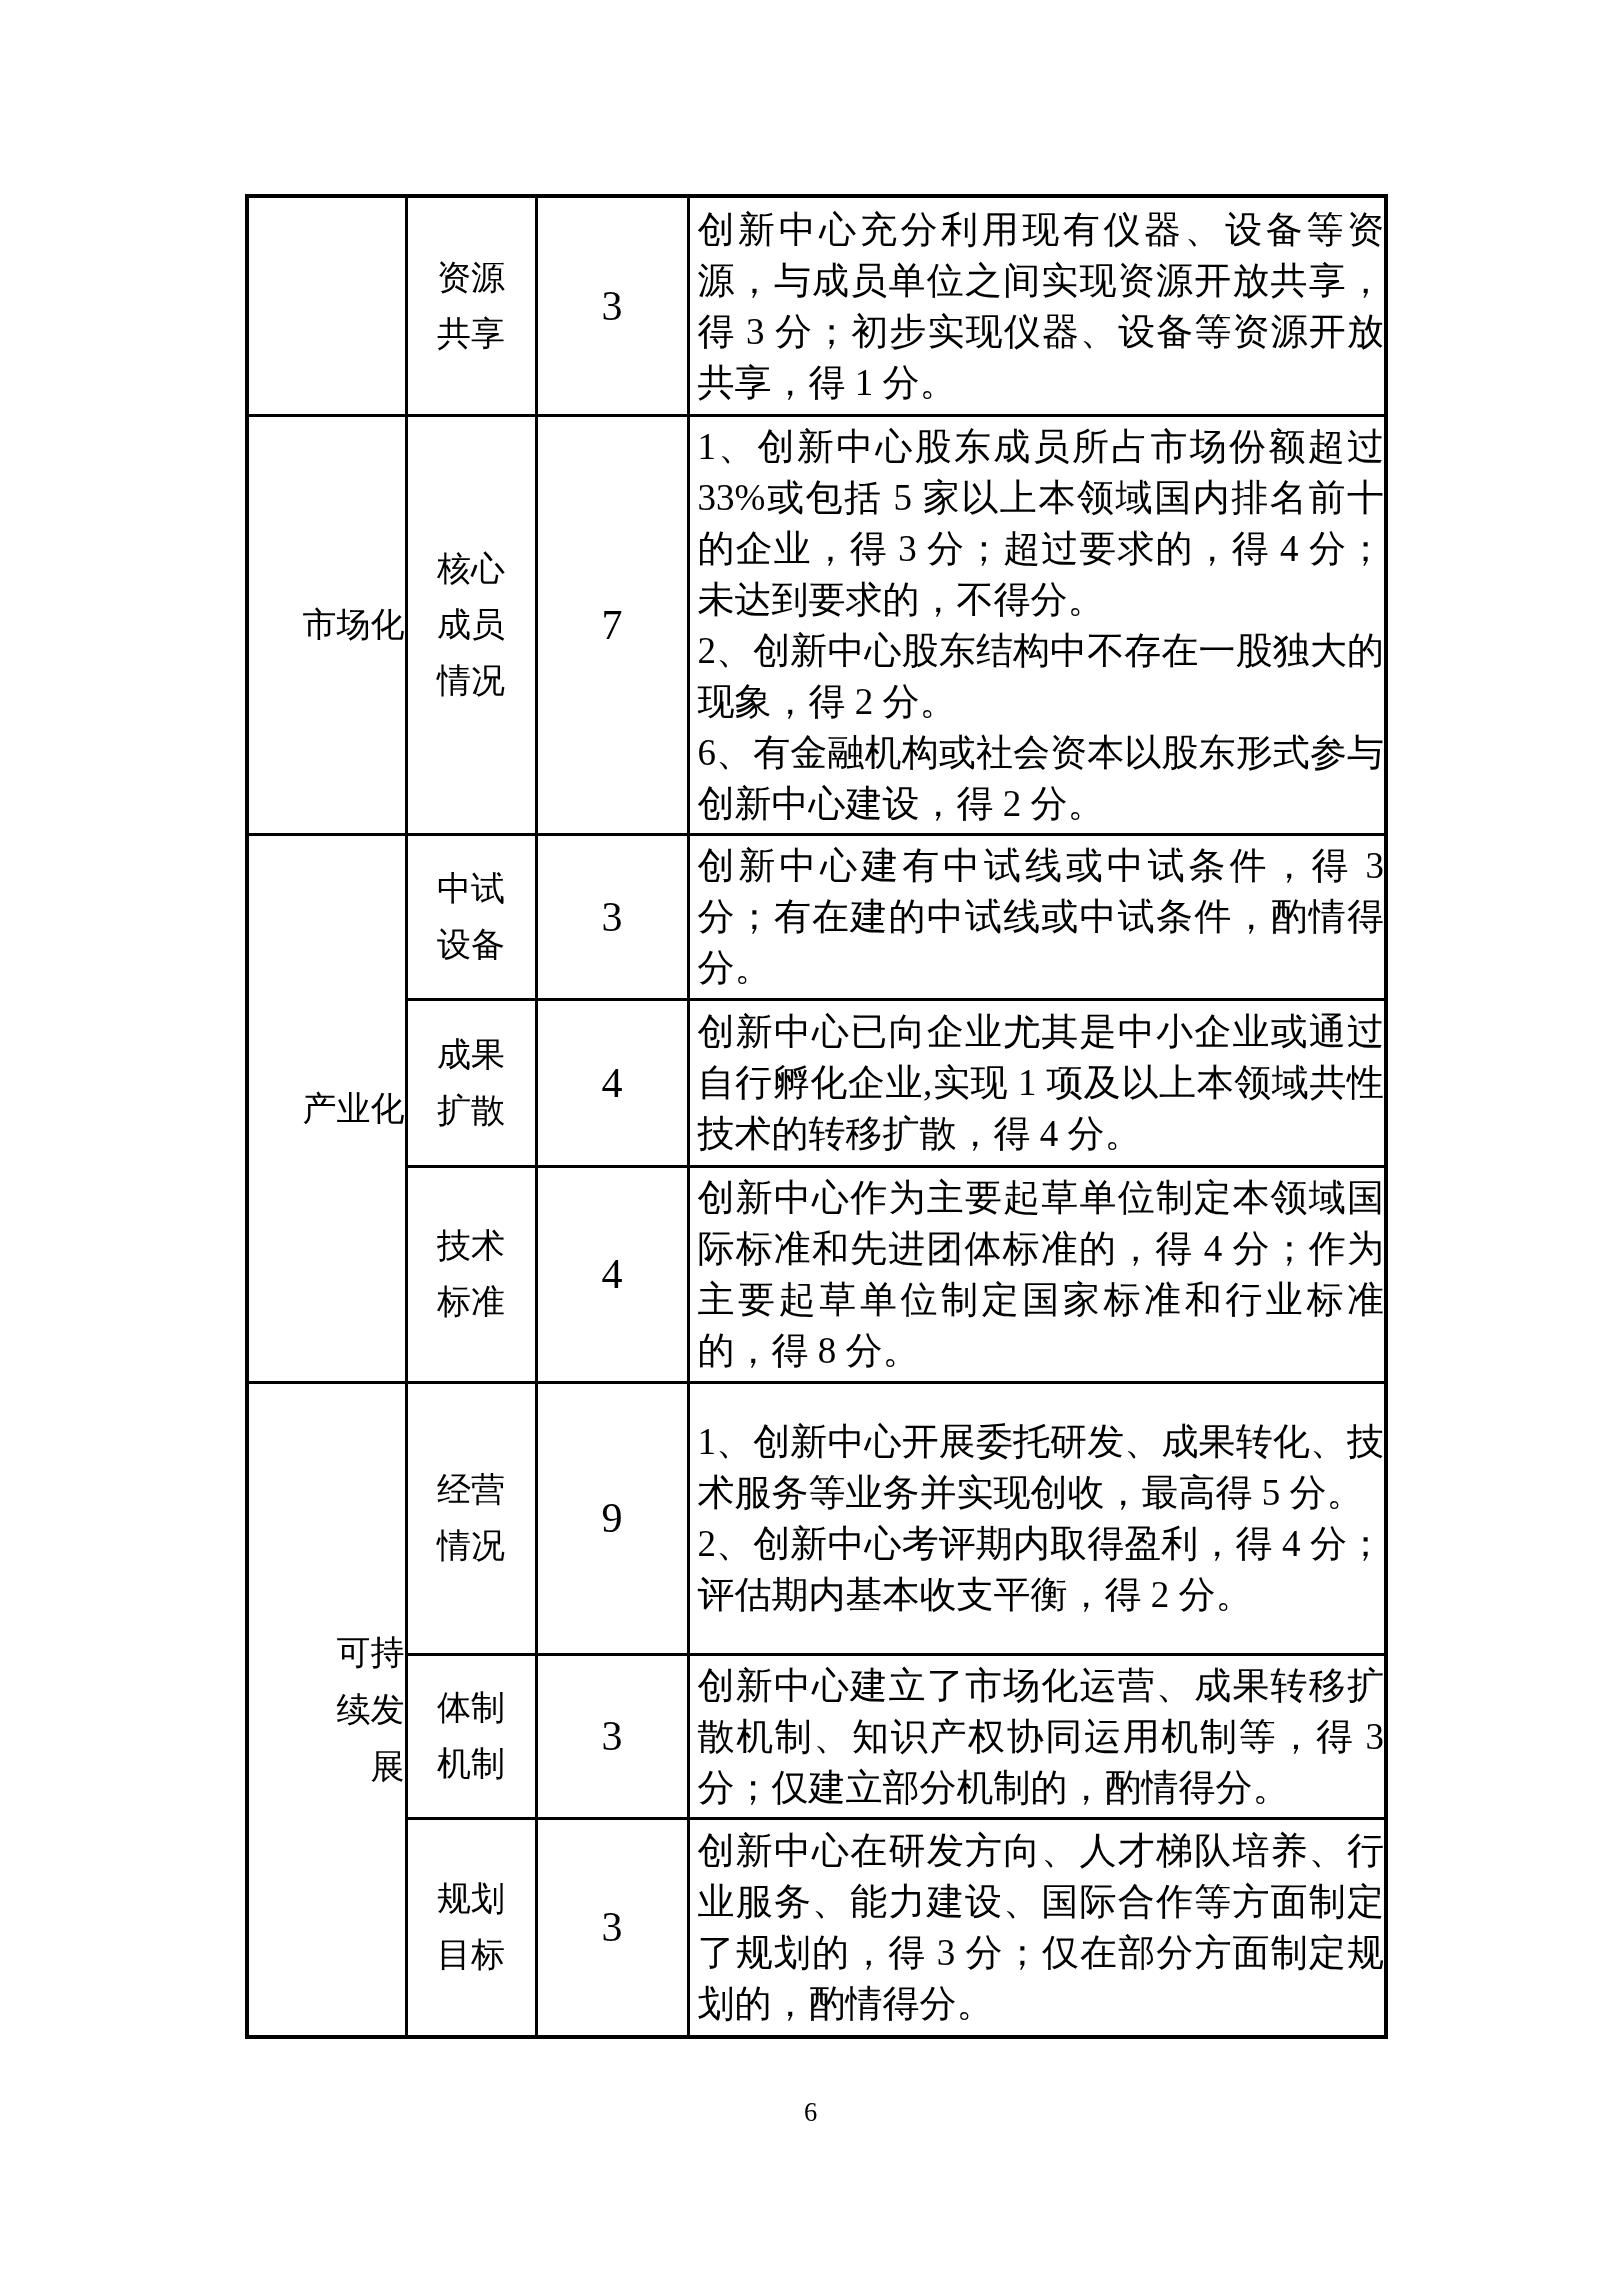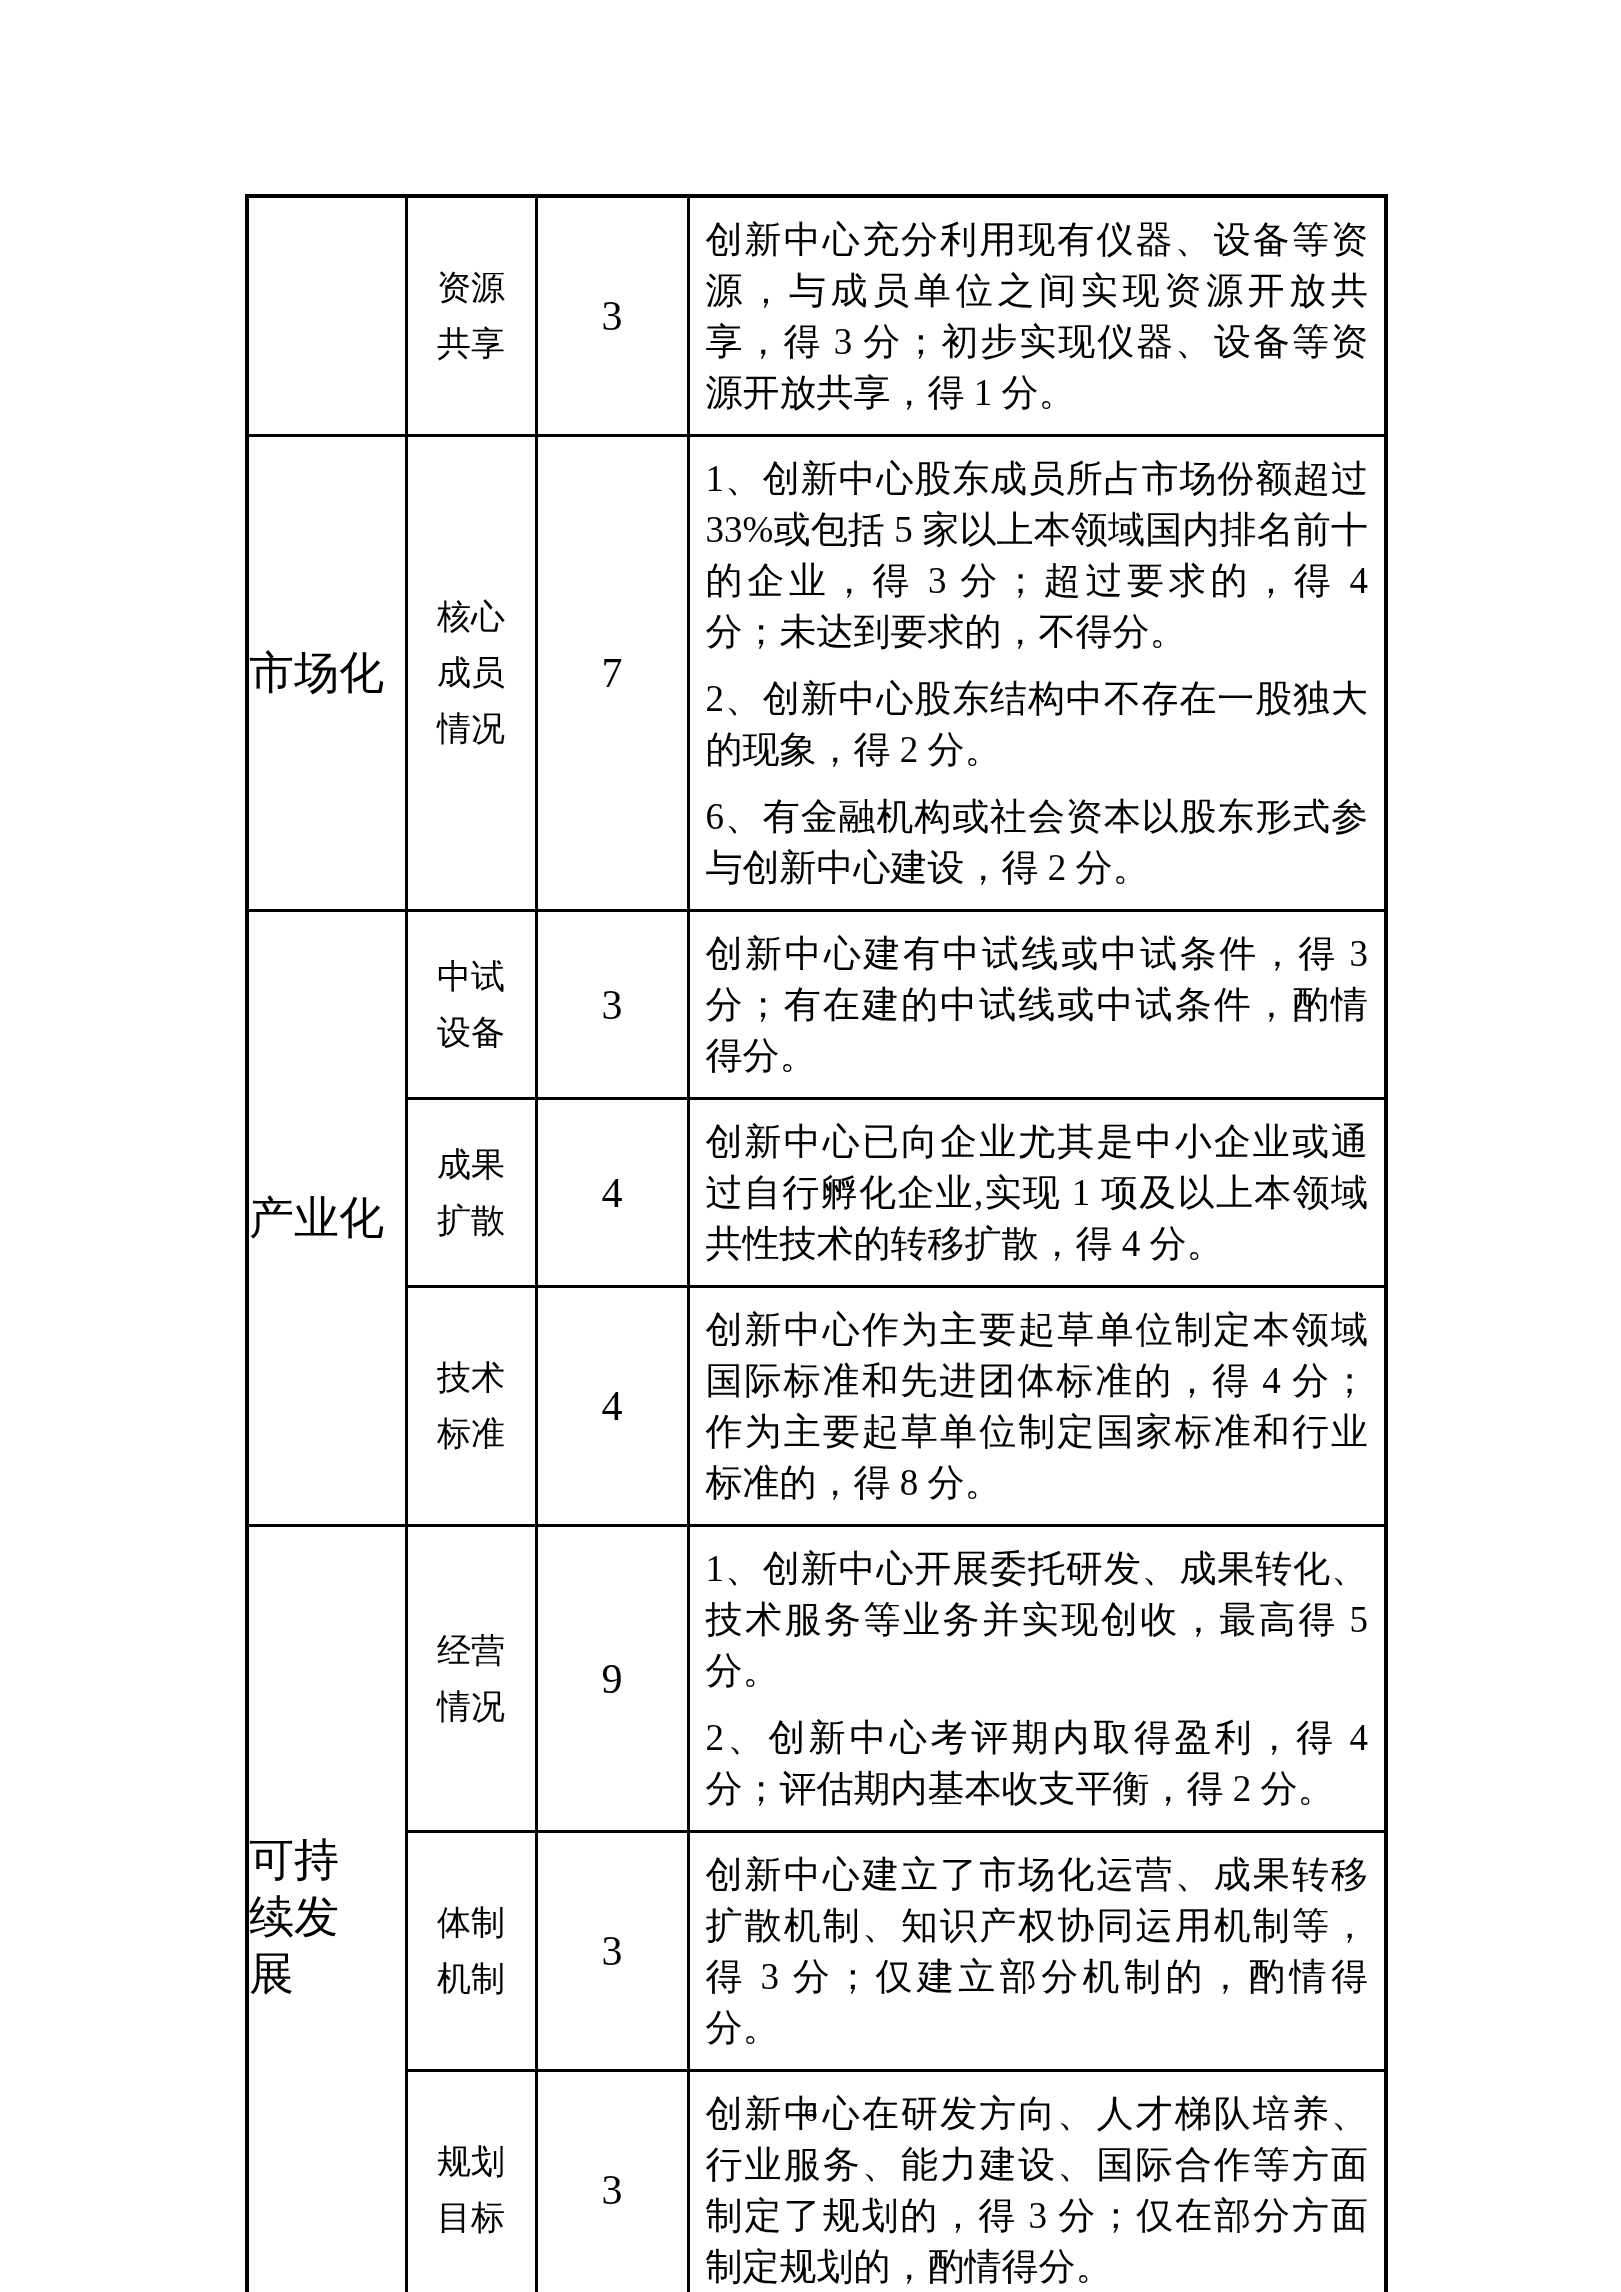--- a/index.html
+++ b/index.html
@@ -24,44 +24,45 @@
     border-collapse: collapse;
     table-layout: fixed;
     border: 4.9px solid #000;
   }
   table.eval td {
     border: 3.9px solid #000;
     vertical-align: middle;
     padding: 0;
   }
   td.cat {
-    text-align: left;
-    font-size: 45px;
+    text-align: right;
+    font-size: 34px;
     line-height: 57px;
     white-space: pre-line;
   }
   td.sub {
     text-align: center;
     font-size: 34px;
     line-height: 56px;
     white-space: pre-line;
   }
   td.score {
     text-align: center;
     font-size: 42px;
   }
   td.desc {
     font-size: 37px;
     line-height: 51px;
     text-align: justify;
     padding: 3.9px 9.8px 3.9px 13.7px;
   }
   td.desc p {
-    margin: 16px;
+    margin: 0;
     text-align: justify;
+    padding-left: 8px;
   }
   .page-number {
     position: absolute;
     left: 0;
     right: 0;
     top: 2096px;
     text-align: center;
     font-size: 26.5px;
     line-height: 33px;
   }

